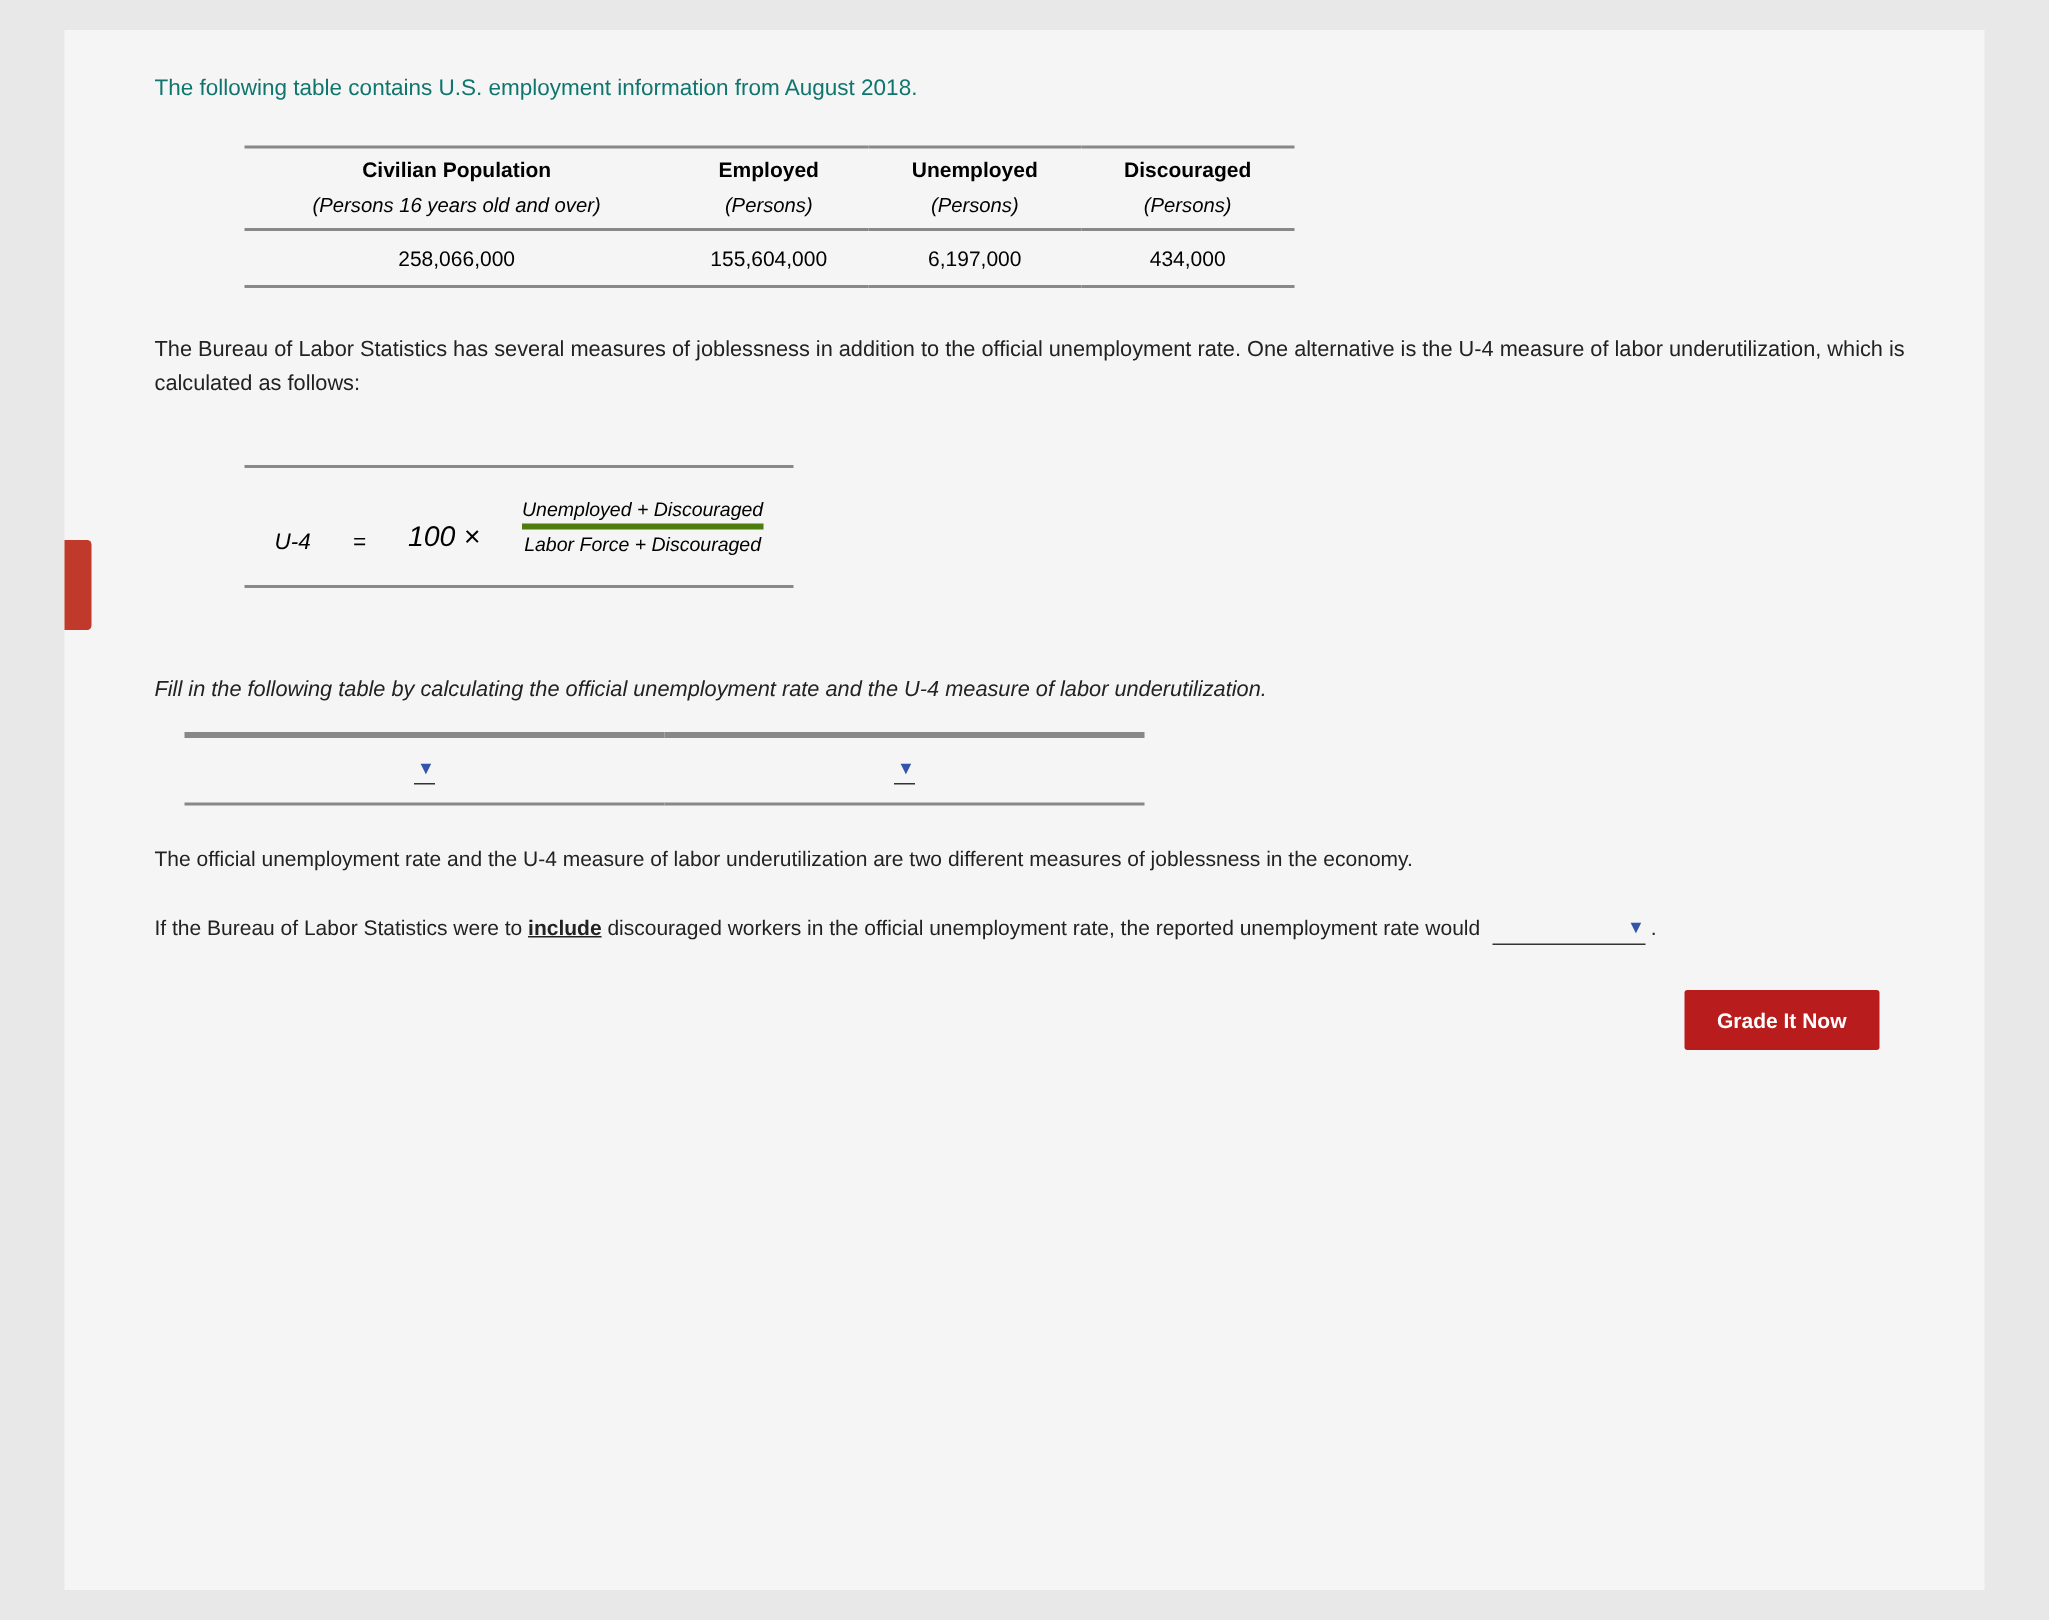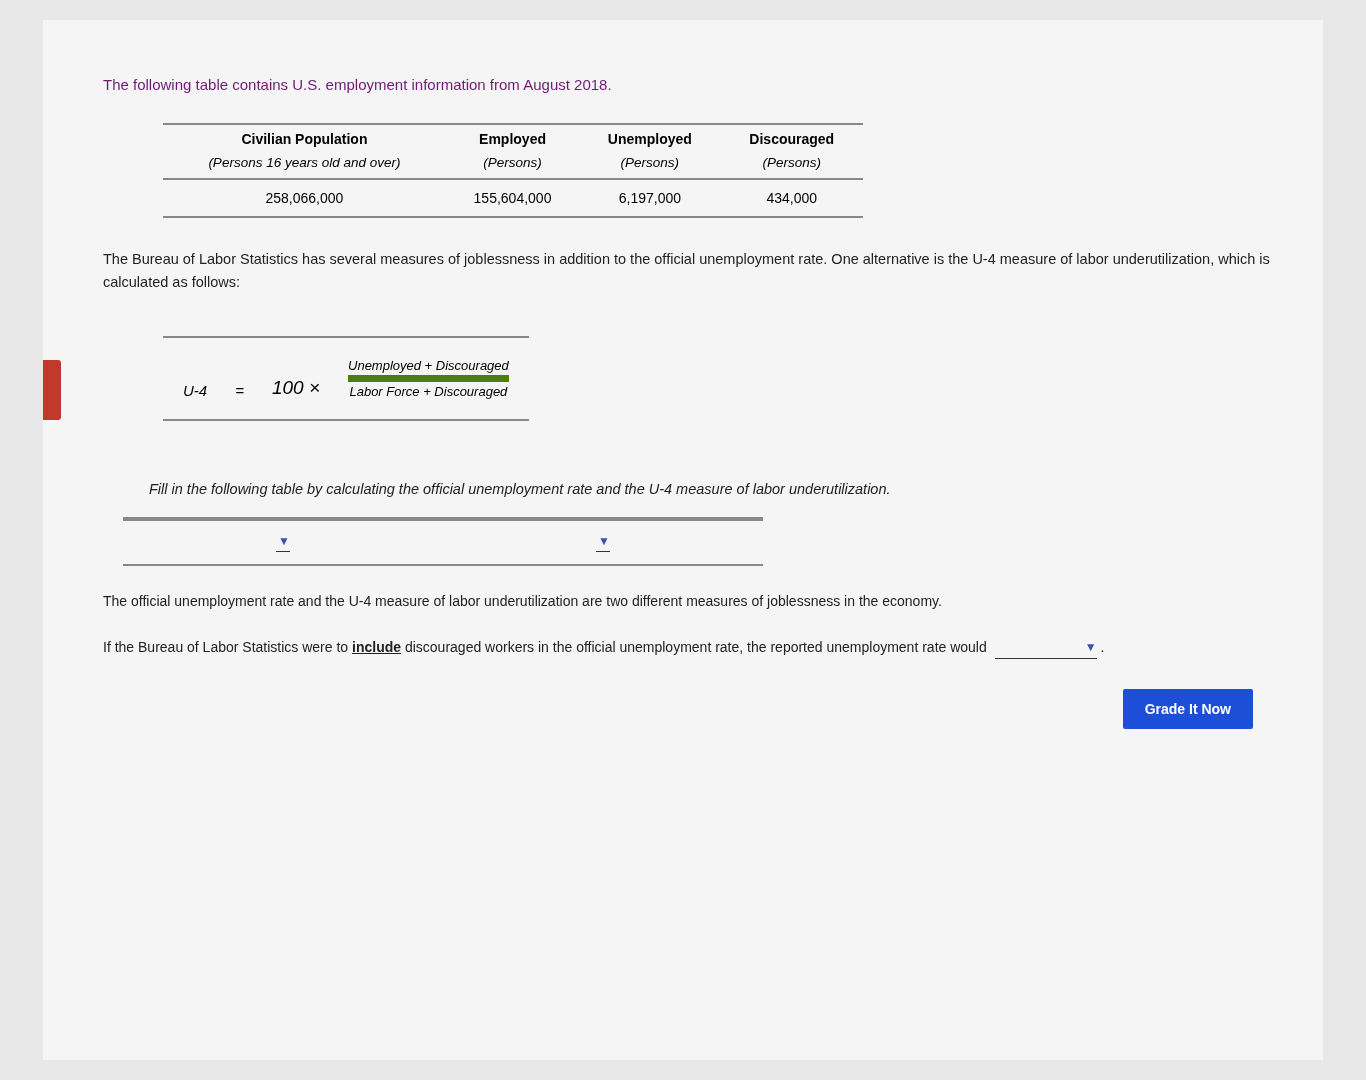--- a/index.html
+++ b/index.html
@@ -13,23 +13,22 @@
     }
     .page-container {
       background: #f5f5f5;
       width: 1280px;
       min-height: 1040px;
       padding: 30px 50px 30px 60px;
       position: relative;
     }
     .intro-text {
       font-size: 15px;
-      color: #701a75;
+      color: #0f766e;
       margin-bottom: 30px;
-      margin-top: 26px;
     }
     
     .data-table-wrapper {
       margin: 0 0 30px 60px;
     }
     .data-table {
       border-collapse: collapse;
       width: 700px;
     }
     .data-table thead tr.top-border td {
@@ -107,21 +106,21 @@
       margin-right: 4px;
     }
     .formula-fraction {
       display: flex;
       flex-direction: column;
       align-items: center;
     }
     .formula-numerator {
       font-style: italic;
       font-size: 13px;
-      border-bottom: 7px solid #4d7c0f;
+      border-bottom: 4px solid #4d7c0f;
       padding-bottom: 2px;
       white-space: nowrap;
     }
     .formula-denominator {
       font-style: italic;
       font-size: 13px;
       padding-top: 2px;
       white-space: nowrap;
     }
 
@@ -232,21 +231,21 @@
 
     
     .button-row {
       display: flex;
       justify-content: flex-end;
       gap: 12px;
       margin-top: 30px;
       padding-right: 20px;
     }
     .btn-grade {
-      background: #1d4ed8;
+      background: #b91c1c;
       color: white;
       border: none;
       padding: 12px 22px;
       font-size: 14px;
       font-weight: bold;
       cursor: pointer;
       border-radius: 2px;
       text-align: center;
     }
     .btn-save {
@@ -326,21 +325,21 @@
       <span class="formula-equals">=</span>
       <span class="formula-multiplier">100 ×</span>
       <div class="formula-fraction">
         <span class="formula-numerator">Unemployed + Discouraged</span>
         <span class="formula-denominator">Labor Force + Discouraged</span>
       </div>
     </div>
   </div>
 
   
-  <p class="fill-instruction" style="margin-top: 30px; margin-left: 46px;">Fill in the following table by calculating the official unemployment rate and the U-4 measure of labor underutilization.</p>
+  <p class="fill-instruction" style="margin-top: 30px;">Fill in the following table by calculating the official unemployment rate and the U-4 measure of labor underutilization.</p>
 
   
   <div class="fill-table-wrapper">
     <table class="fill-table">
       <thead>
         <tr class="top-border">
           <td colspan="2"></td>
         </tr>
         <tr class="divider-row">
           <td colspan="2"></td>

